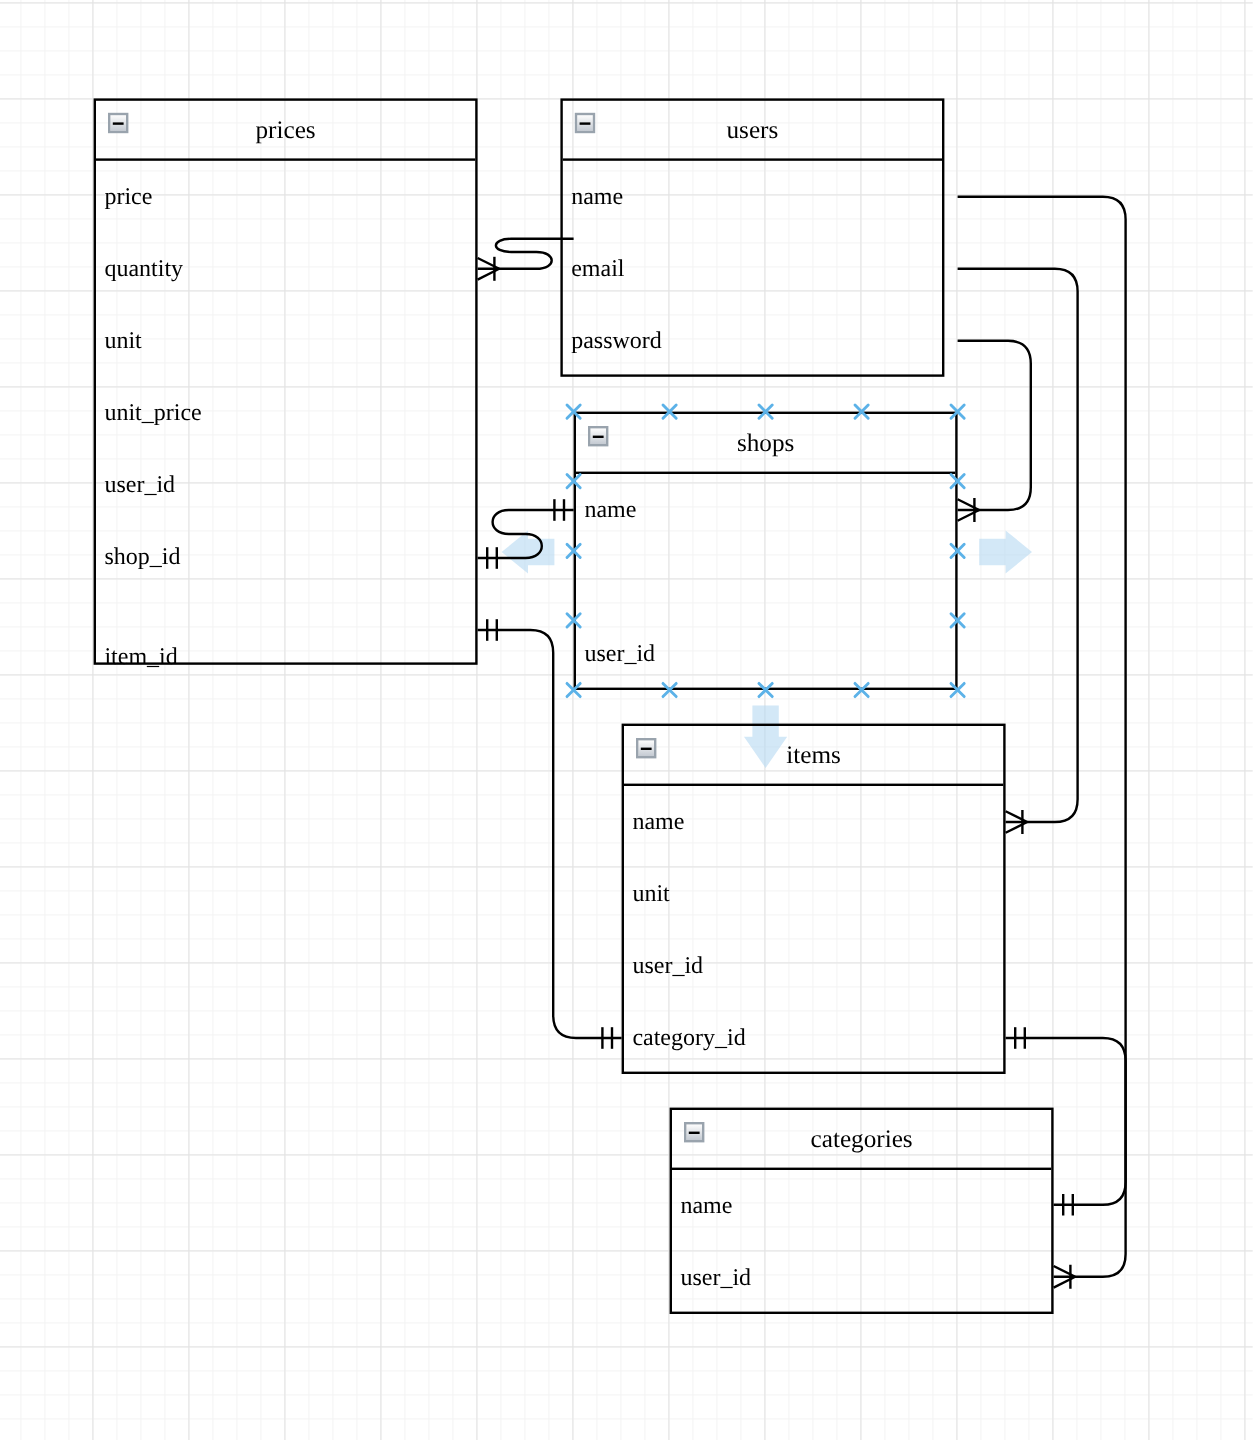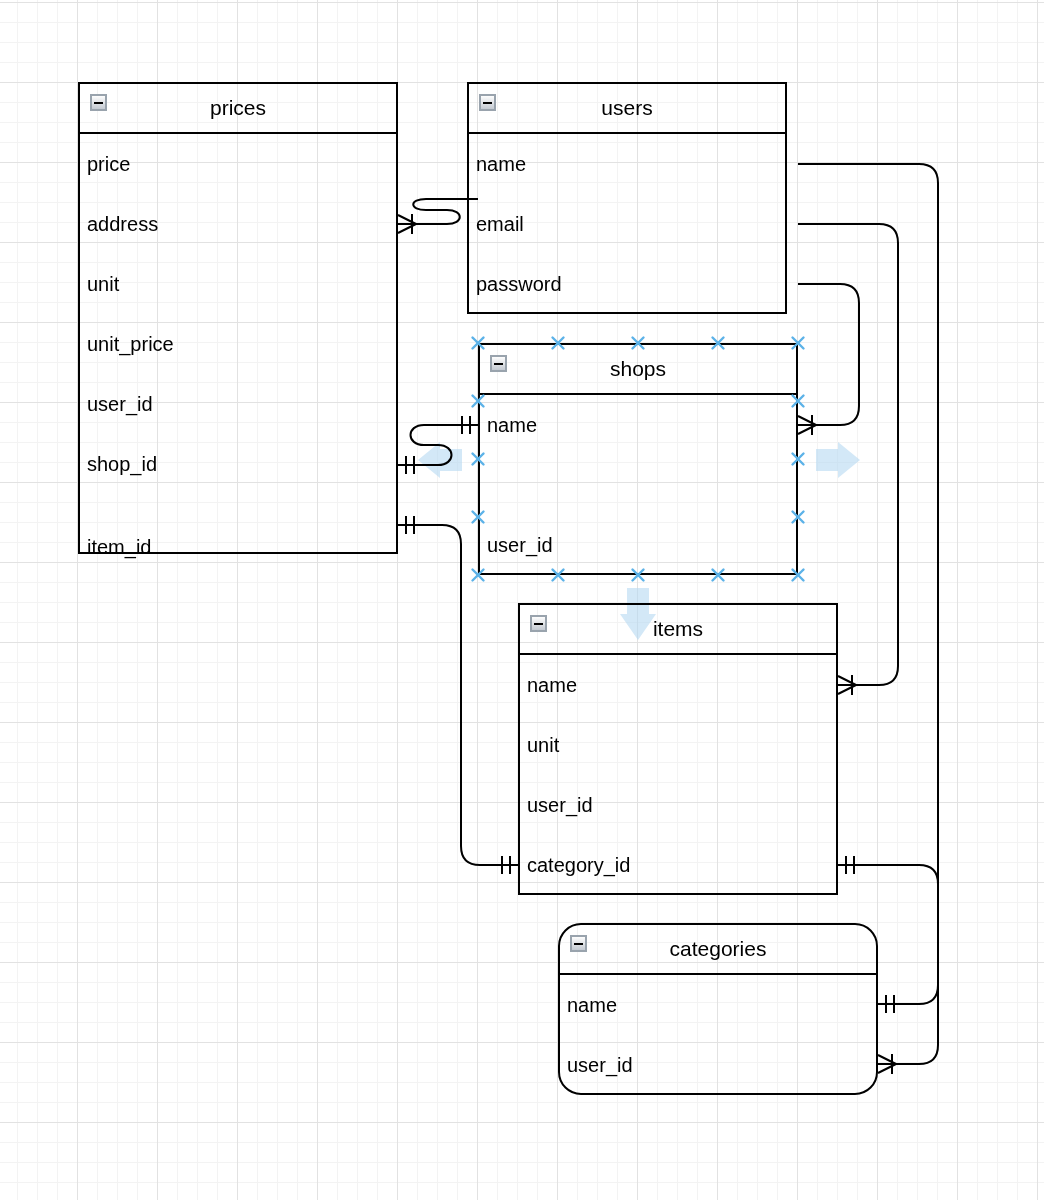--- a/index.html
+++ b/index.html
@@ -1,20 +1,20 @@
 <!DOCTYPE html>
 <html><head>
 <meta charset="utf-8">
 <style>
   html,body{margin:0;padding:0;background:#ffffff;}
   .canvas{
     position:relative;
     width:1044px;height:1200px;
     overflow:hidden;
-    font-family:Liberation Sans, sans-serif;
+    font-family:Liberation Serif, serif;
     background-color:#ffffff;
     background-image:
       linear-gradient(#e2e2e2 1px, transparent 1px),
       linear-gradient(90deg, #e2e2e2 1px, transparent 1px),
       linear-gradient(#f3f3f3 1px, transparent 1px),
       linear-gradient(90deg, #f3f3f3 1px, transparent 1px);
     background-size:80px 80px,80px 80px,20px 20px,20px 20px;
     background-position:-3px 2px,-3px 2px,-3px 2px,-3px 2px;
     text-align:center;
   }
@@ -113,21 +113,21 @@
         <div class="entity-header" style="height: 50px;">
           <div class="collapse">
             <div class="minus"></div>
           </div>
           <div class="entity-title">prices</div>
         </div>
         <div class="field-row" style="top: 50px;">
           <div>price</div>
         </div>
         <div class="field-row" style="top: 110px;">
-          <div>address</div>
+          <div>quantity</div>
         </div>
         <div class="field-row" style="top: 170px;">
           <div>unit</div>
         </div>
         <div class="field-row" style="top: 230px;">
           <div>unit_price</div>
         </div>
         <div class="field-row" style="top: 290px;">
           <div>user_id</div>
         </div>
@@ -182,21 +182,21 @@
         <div class="field-row" style="top: 110px;">
           <div>unit</div>
         </div>
         <div class="field-row" style="top: 170px;">
           <div>user_id</div>
         </div>
         <div class="field-row" style="top: 230px;">
           <div>category_id</div>
         </div>
       </div>
-      <div class="entity" style="left: 558px; top: 923px; width: 320px; height: 172px; border-radius: 23px;">
+      <div class="entity" style="left: 558px; top: 923px; width: 320px; height: 172px;">
         <div class="entity-header" style="height: 50px;">
           <div class="collapse">
             <div class="minus"></div>
           </div>
           <div class="entity-title">categories</div>
         </div>
         <div class="field-row" style="top: 50px;">
           <div>name</div>
         </div>
         <div class="field-row" style="top: 110px;">

